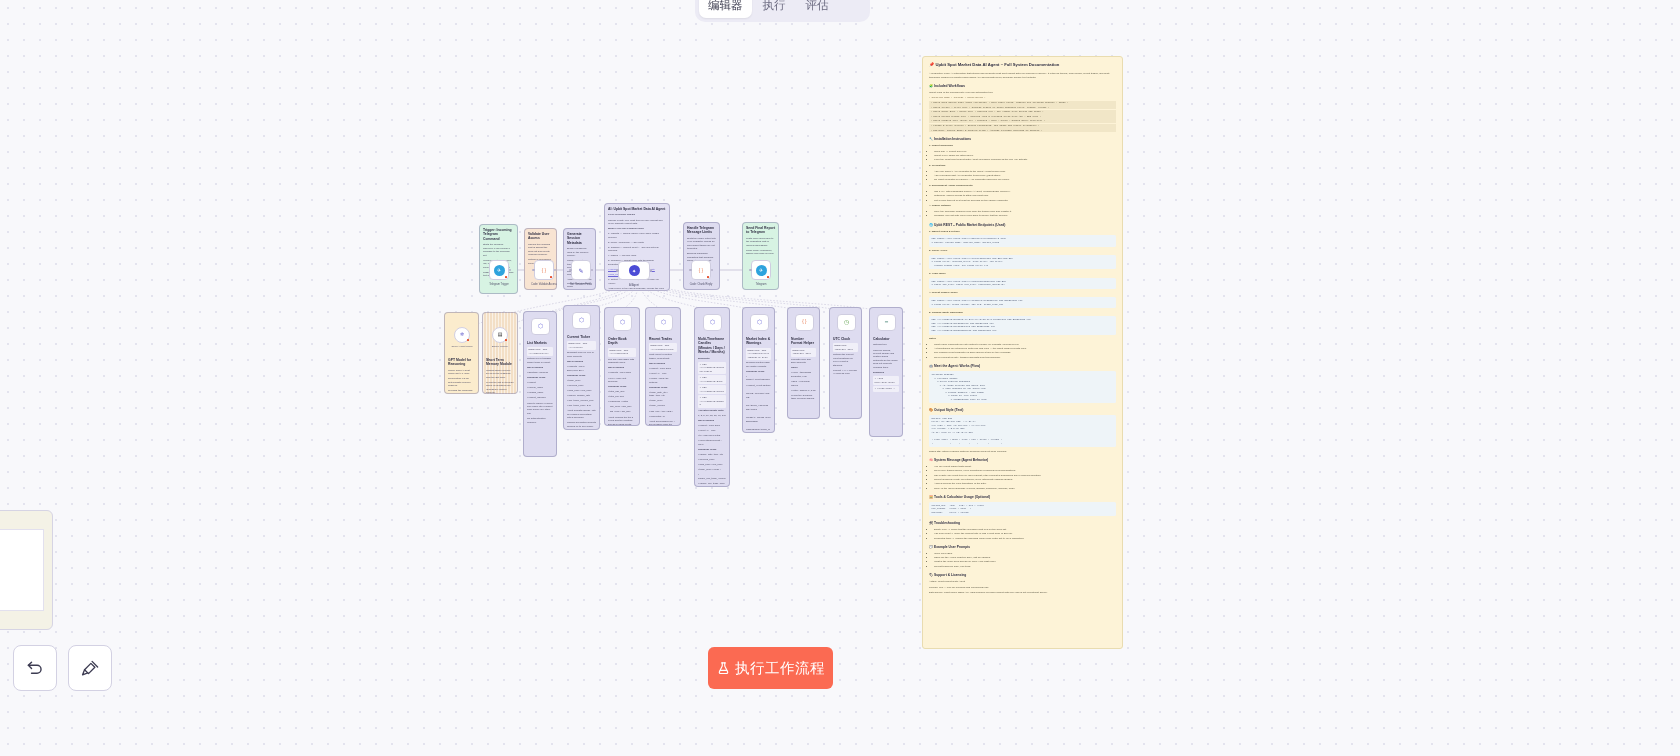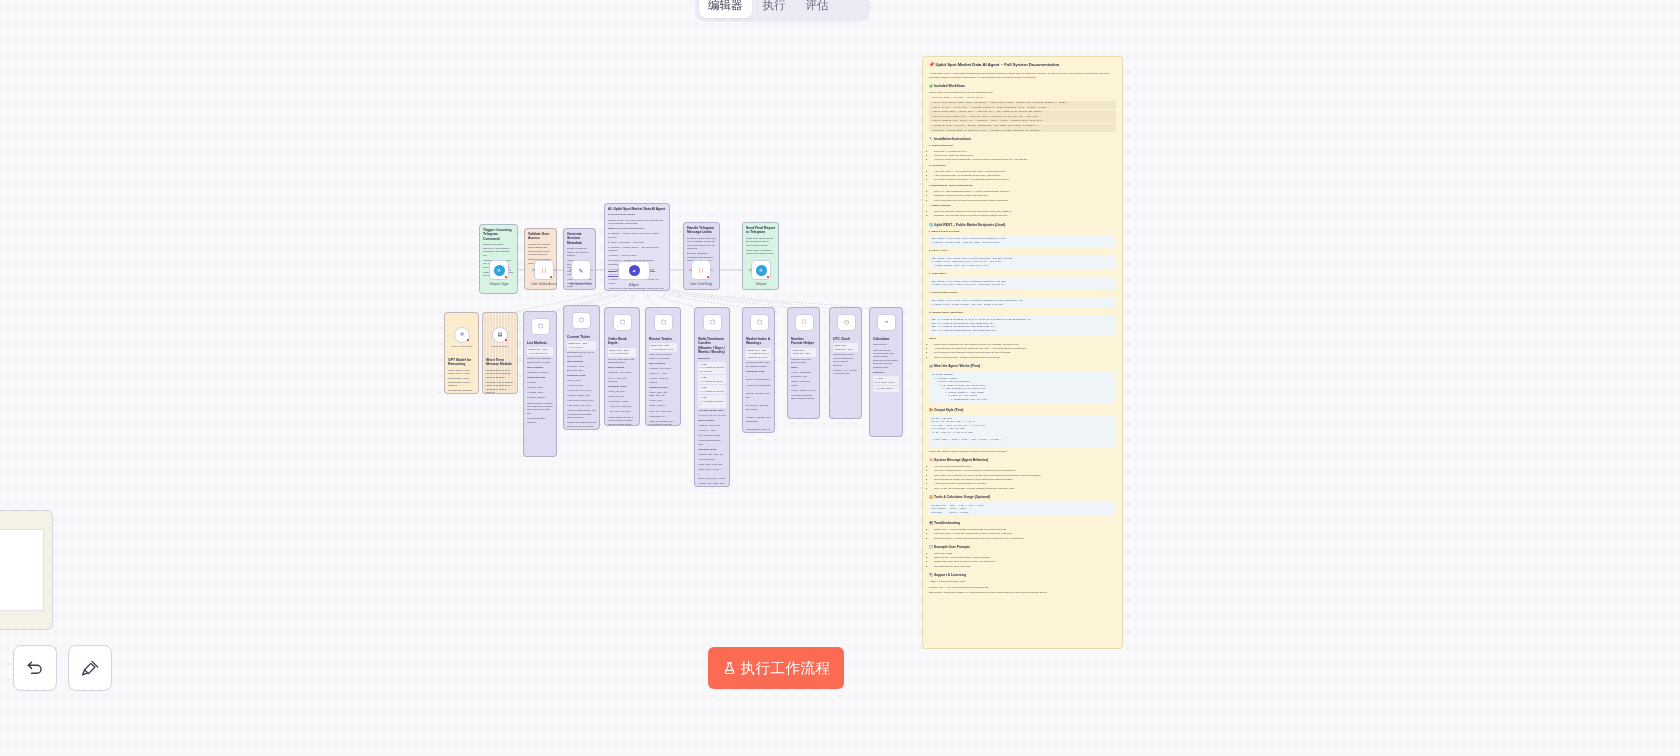--- a/index.html
+++ b/index.html
@@ -205,21 +205,21 @@
     background: #ffffff;
     border: 1px solid #d3d1e3;
     border-radius: 8px;
     display: flex; align-items: center; justify-content: center;
     color: #3d3c52;
   }
 
   
   .execbtn {
     position: absolute; left: 708px; top: 647px;
-    width: 136px; height: 42px;
+    width: 125px; height: 42px;
     background: #fb6a52;
     border: none; border-radius: 6px;
     color: #ffffff;
     font-size: 14.5px;
     display: flex; align-items: center; justify-content: center;
     gap: 4px;
     z-index: 30;
     cursor: pointer;
   }
   .execbtn .lbl { letter-spacing: .5px; }

